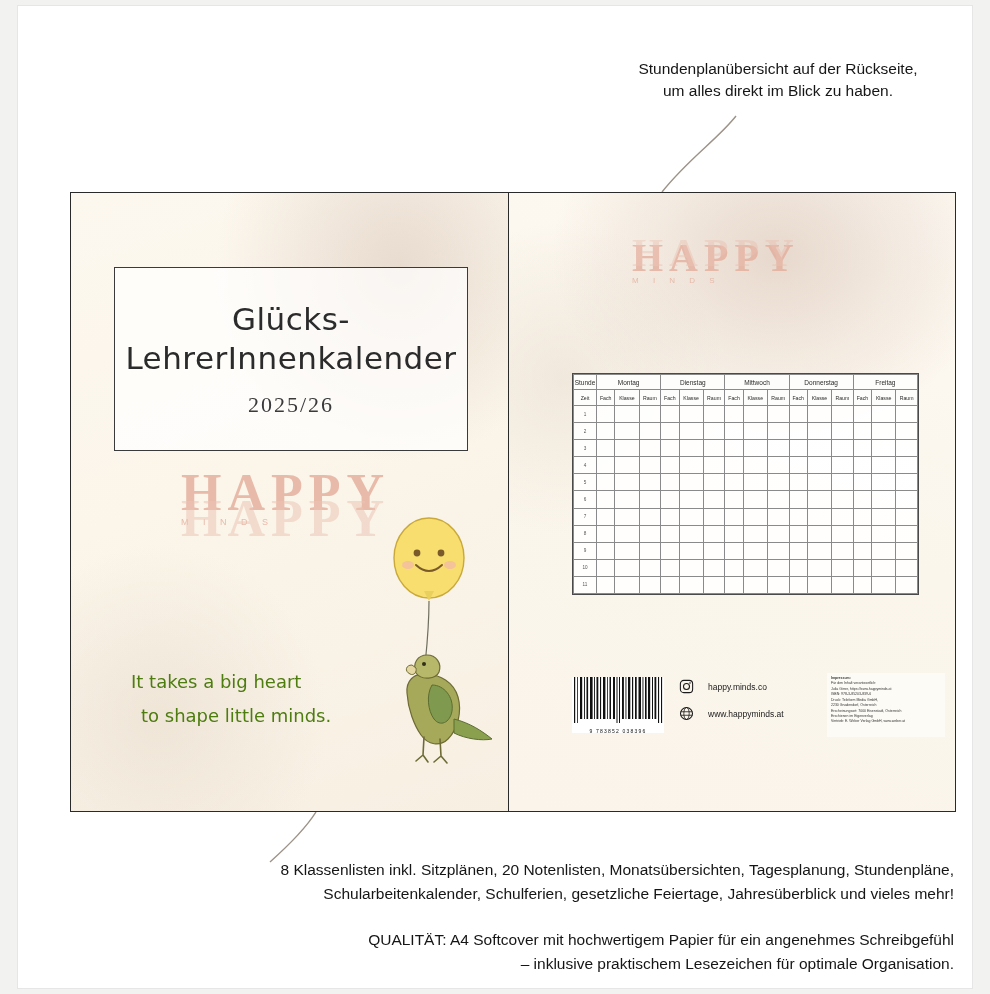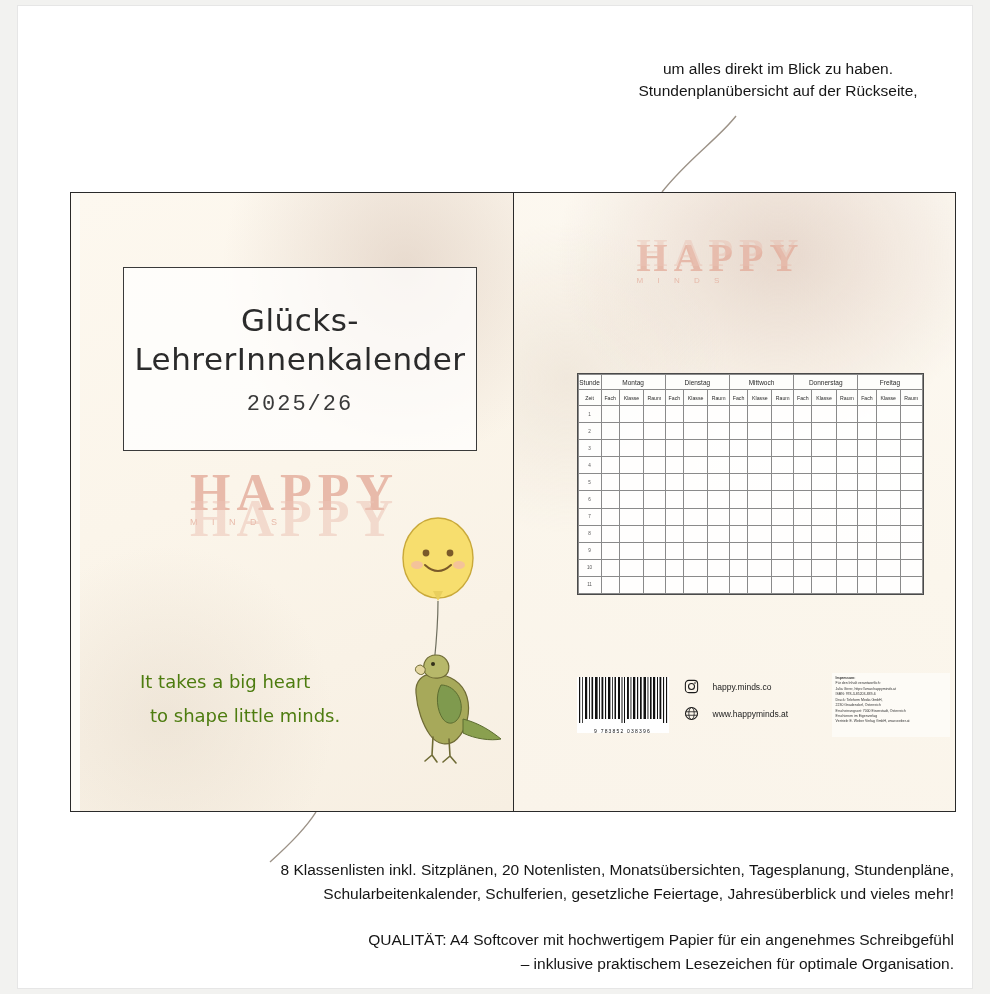--- a/index.html
+++ b/index.html
@@ -60,21 +60,21 @@
     height: 618px;
     border: 1px solid #2a2a2a;
     display: flex;
     background: #fdfbf6;
   }
   .panel {
     position: relative;
     height: 100%;
     overflow: hidden;
   }
-  .panel.front { width: 437px; border-right: 1px solid #2a2a2a; margin-left: 9px; }
+  .panel.front { width: 437px; border-right: 1px solid #2a2a2a; }
   .panel.back  { width: 446px; }
 
   .wash {
     position: absolute;
     inset: 0;
     background:
       radial-gradient(ellipse 60% 45% at 75% 12%, rgba(216,196,182,0.55), rgba(255,255,255,0) 70%),
       radial-gradient(ellipse 55% 40% at 20% 85%, rgba(226,214,198,0.45), rgba(255,255,255,0) 70%),
       linear-gradient(160deg, #fdf8ef 0%, #fbf5ea 45%, #f7efe2 100%);
   }
@@ -102,21 +102,21 @@
   .title-line {
     font-family: "DejaVu Sans", sans-serif;
     font-size: 31px;
     letter-spacing: 0.5px;
     color: #2b2b2b;
     line-height: 1.25;
     text-align: center;
   }
   .title-year {
     margin-top: 14px;
-    font-family: Liberation Mono, monospace;
+    font-family: Liberation Serif, serif;
     font-size: 22px;
     letter-spacing: 2px;
     color: #3a3a3a;
   }
 
   
   .logo {
     position: absolute;
     color: #e2a795;
     user-select: none;
@@ -275,22 +275,22 @@
     color: #151515;
   }
   .bottom .quality b { font-weight: normal; }
 </style>
 </head>
 <body>
 
 <div class="page">
 
   <div class="top-note">
+    <div>Stundenplanübersicht auf der Rückseite,</div>
     <div>um alles direkt im Blick zu haben.</div>
-    <div>Stundenplanübersicht auf der Rückseite,</div>
   </div>
 
   <svg class="leader-top" viewBox="0 0 80 80">
     <path d="M78 2 C60 25, 30 45, 4 78" stroke="#9c9287" stroke-width="1.4" fill="none"></path>
   </svg>
 
   <svg class="leader-bottom" viewBox="0 0 50 52">
     <path d="M48 0 C38 16, 20 34, 2 50" stroke="#9c9287" stroke-width="1.4" fill="none"></path>
   </svg>
 

